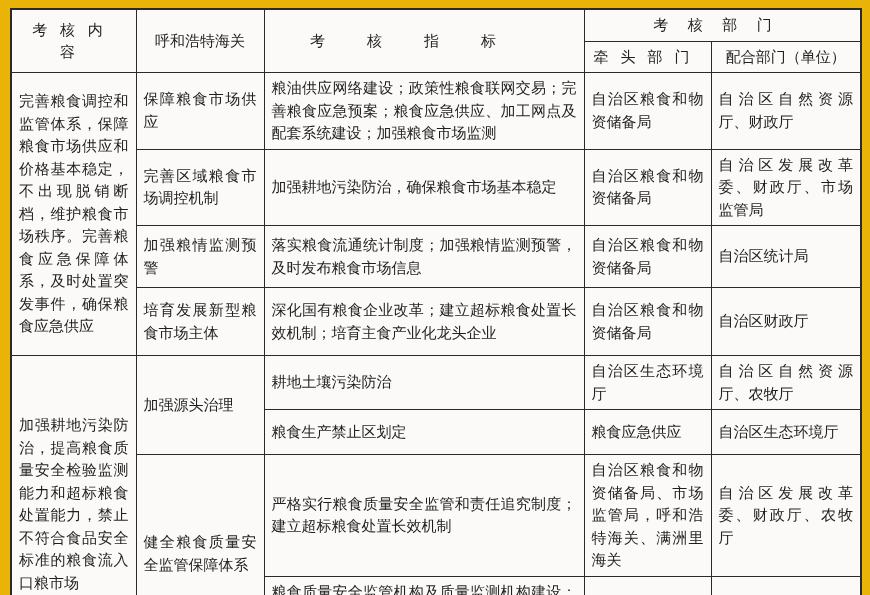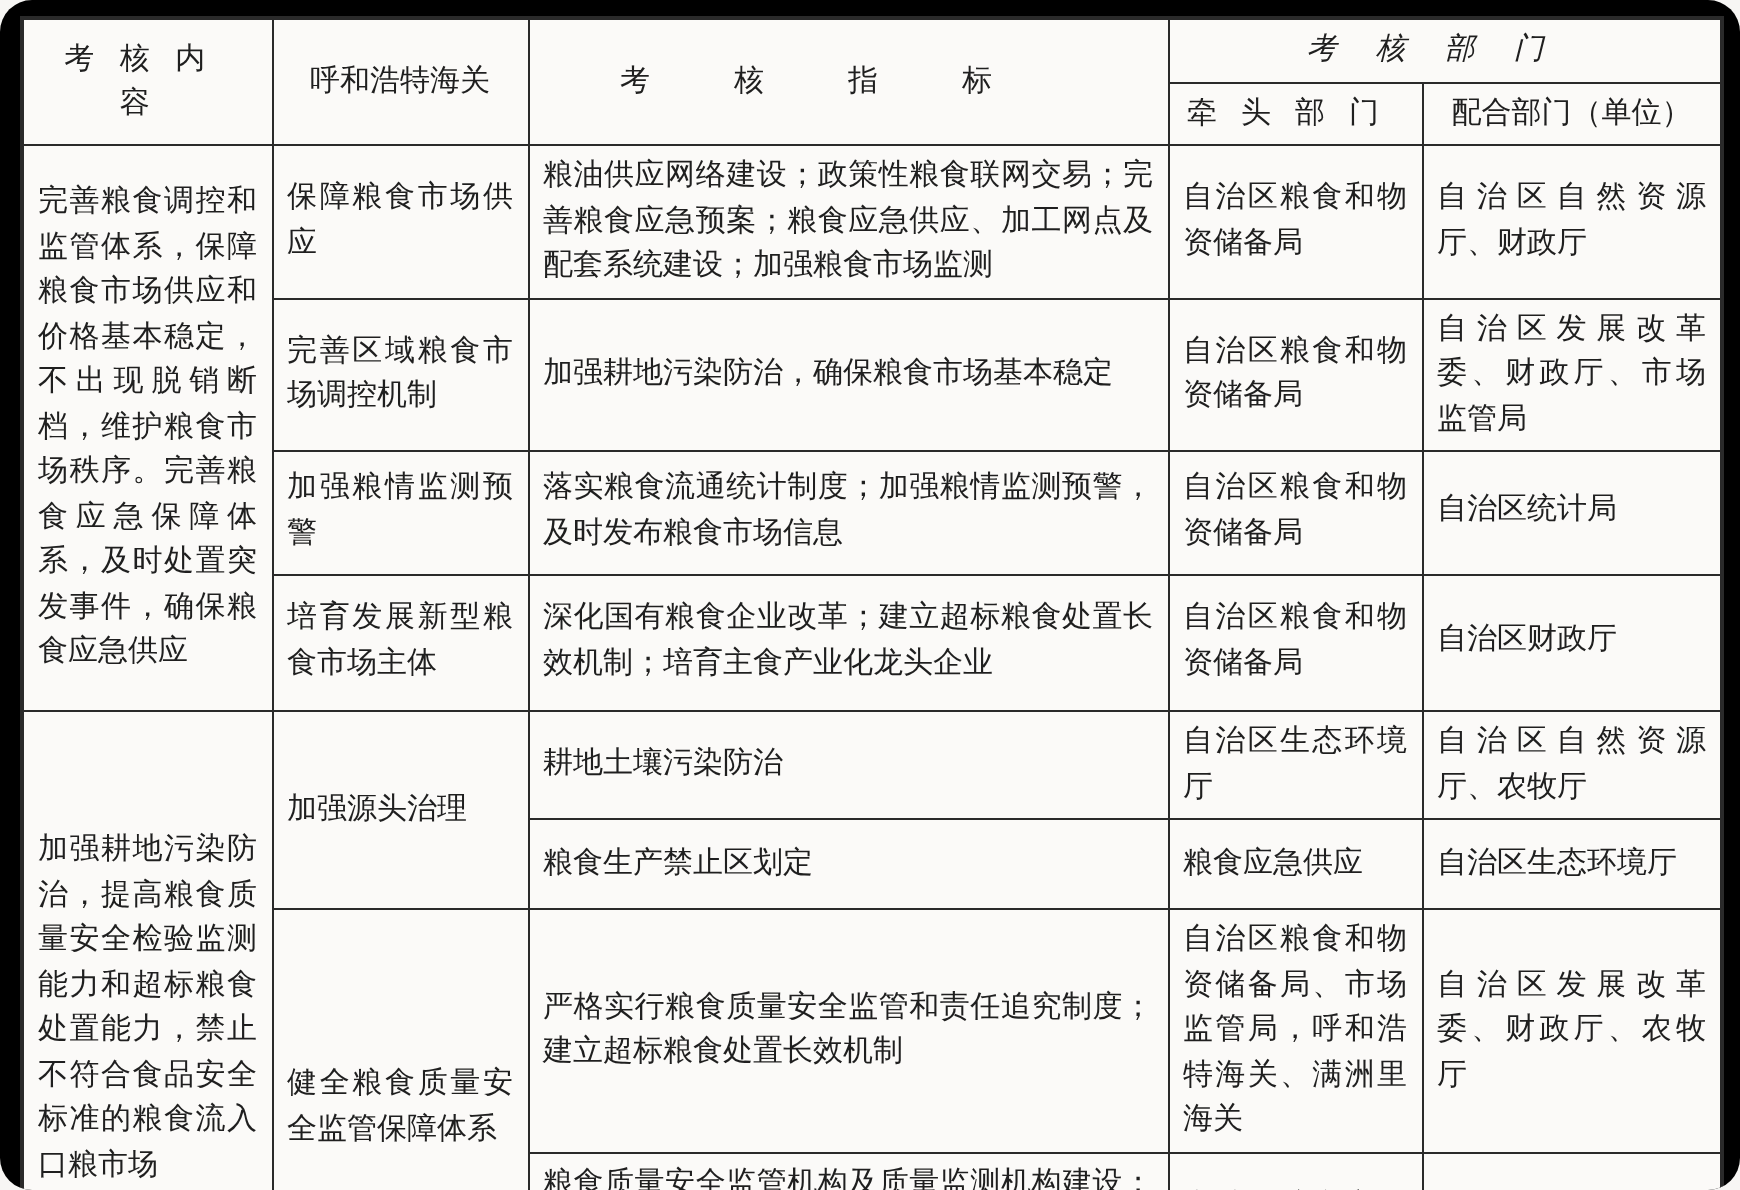--- a/index.html
+++ b/index.html
@@ -7,23 +7,22 @@
     padding: 0;
     background: #f7f6f4;
     font-family: "Liberation Serif", "DejaVu Serif", serif;
     color: #1f1f1f;
   }
   .page {
     width: 870px;
     height: 595px;
     box-sizing: border-box;
     padding: 8px 10px;
-    background: #000000;
+    background: #eab308;
     overflow: hidden;
-    border-radius: 16px;
   }
   table.assess {
     border-collapse: collapse;
     table-layout: fixed;
     width: 850px;
     background: #fbfaf8;
     border: 2px solid #2a2a2a;
   }
   table.assess th,
   table.assess td {
@@ -40,21 +39,21 @@
     text-align: center;
     font-weight: 400;
   }
   table.assess td {
     text-align: justify;
     text-justify: inter-ideograph;
   }
   
   .sp-1 { letter-spacing: 0.85em; padding-left: 0.85em; }
   .sp-2 { letter-spacing: 2.8em;  padding-left: 2.8em; }
-  .sp-3 { letter-spacing: 1.3em;  padding-left: 1.3em; font-style: italic; }
+  .sp-3 { letter-spacing: 1.3em;  padding-left: 1.3em; }
   .sp-4 { letter-spacing: 0.8em;  padding-left: 0.8em; }
   col.c1 { width: 125px; }
   col.c2 { width: 128px; }
   col.c3 { width: 320px; }
   col.c4 { width: 127px; }
   col.c5 { width: 150px; }
 </style>
 </head>
 <body>
 
@@ -86,27 +85,27 @@
         <td>粮油供应网络建设；政策性粮食联网交易；完善粮食应急预案；粮食应急供应、加工网点及配套系统建设；加强粮食市场监测</td>
         <td>自治区粮食和物资储备局</td>
         <td>自治区自然资源厅、财政厅</td>
       </tr>
       <tr style="height:71px;padding-left:17px;">
         <td>完善区域粮食市场调控机制</td>
         <td>加强耕地污染防治，确保粮食市场基本稳定</td>
         <td>自治区粮食和物资储备局</td>
         <td>自治区发展改革委、财政厅、市场监管局</td>
       </tr>
-      <tr style="height:62px;font-family:Liberation Mono, monospace;">
+      <tr style="height:62px;">
         <td>加强粮情监测预警</td>
         <td>落实粮食流通统计制度；加强粮情监测预警，及时发布粮食市场信息</td>
         <td>自治区粮食和物资储备局</td>
         <td>自治区统计局</td>
       </tr>
-      <tr style="height:68px;font-family:Liberation Mono, monospace;">
+      <tr style="height:68px;">
         <td>培育发展新型粮食市场主体</td>
         <td>深化国有粮食企业改革；建立超标粮食处置长效机制；培育主食产业化龙头企业</td>
         <td>自治区粮食和物资储备局</td>
         <td>自治区财政厅</td>
       </tr>
       <tr style="height:49px;">
         <td rowspan="4">加强耕地污染防治，提高粮食质量安全检验监测能力和超标粮食处置能力，禁止不符合食品安全标准的粮食流入口粮市场</td>
         <td rowspan="2">加强源头治理</td>
         <td>耕地土壤污染防治</td>
         <td>自治区生态环境厅</td>

